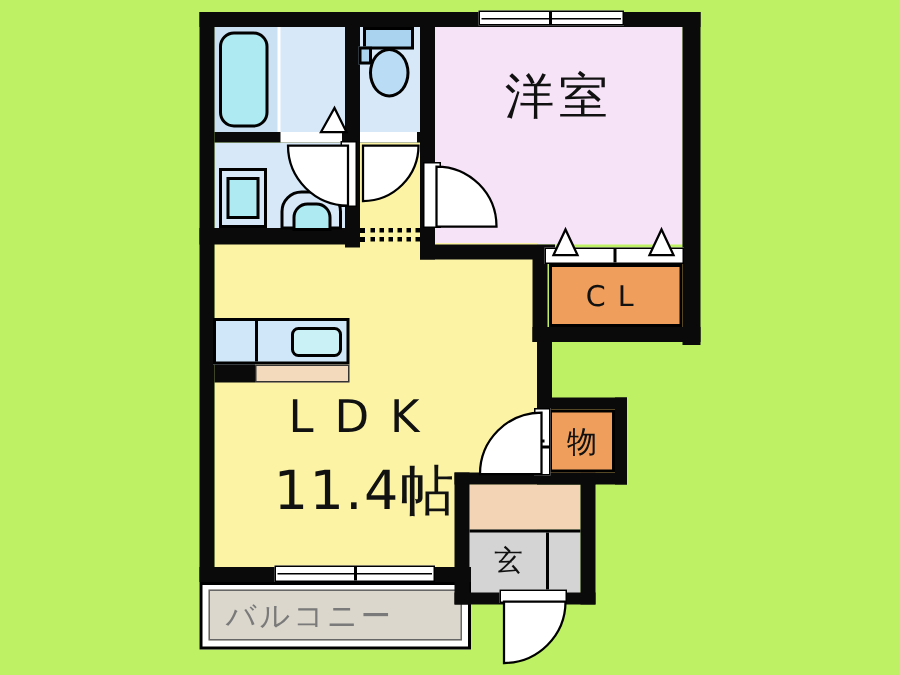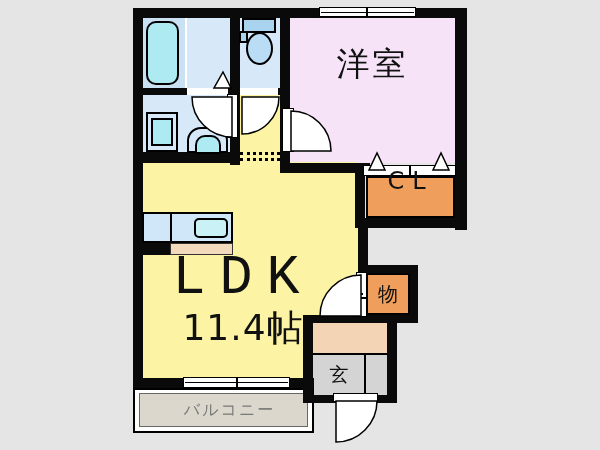--- a/index.html
+++ b/index.html
@@ -1,17 +1,17 @@
 <!DOCTYPE html>
 <html style="--wall: #0a0a0a; --room-blue: #d7e9f8; --room-blue-dark: #c9e1f3; --fixture-cyan: #aeeaf2; --toilet-blue: #a9d3ef; --toilet-bowl: #badcf4; --room-pink: #f7e3f8; --room-yellow: #fcf4a4; --closet-orange: #ef9f5b; --hall-peach: #f3d4b5; --kitchen-peach: #f3dabc; --kitchen-blue: #cfe7f8; --kitchen-sink: #c9f1f6; --genkan-gray: #d4d4d4; --balcony-gray: #dbd7cc; --balcony-text: #7a7a7a; --label-black: #111111;"><head>
 <meta charset="utf-8">
 <style>
   html,body{margin:0;padding:0;background:#fff;}
   *{box-sizing:border-box;}
-  .canvas{position:relative;width:600px;height:450px;background:#e5e5e5;overflow:hidden;
+  .canvas{position:relative;width:600px;height:450px;background:#bef264;overflow:hidden;
           font-family:"DejaVu Sans","Liberation Sans",sans-serif;}
   .abs{position:absolute;}
   .room{position:absolute;}
   .wall{position:absolute;background:var(--wall,#0a0a0a);}
   .opening{position:absolute;background:#fff;}
   .bordered{border:2px solid #000;}
   .label{position:absolute;color:var(--label-black,#111);text-align:center;white-space:nowrap;}
   svg{position:absolute;left:0;top:0;pointer-events:none;}
 </style>
 </head>
@@ -110,25 +110,25 @@
     <polygon points="214,88 231,88 223,72" fill="#fff" stroke="#000" stroke-width="1.5"></polygon>
     <polygon points="369,170 385,170 377,153" fill="#fff" stroke="#000" stroke-width="1.5"></polygon>
     <polygon points="433,170 449,170 441,153" fill="#fff" stroke="#000" stroke-width="1.5"></polygon>
   </svg>
 
   <div class="label" style="left:290px;top:44px;width:165px;font-size:33px;line-height:40px;letter-spacing:3px;">
     <div>洋室</div>
   </div>
 
   <div class="label" style="left:143px;top:255px;width:200px;">
-    <div style="font-size:55px;line-height:48px;letter-spacing:14px;font-family:Liberation Mono, monospace;">LDK</div>
+    <div style="font-size:30px;line-height:48px;letter-spacing:14px;">LDK</div>
     <div style="font-size:36px;line-height:50px;letter-spacing:1px;">11.4帖</div>
   </div>
 
-  <div class="label" style="left:366px;top:167px;width:89px;font-size:24px;line-height:28px;letter-spacing:8px;">CL</div>
+  <div class="label" style="left:366px;top:184px;width:89px;font-size:19px;line-height:28px;letter-spacing:8px;">CL</div>
 
   <div class="label" style="left:366px;top:283px;width:44px;font-size:20px;line-height:22px;">物</div>
 
   <div class="label" style="left:316px;top:363px;width:46px;font-size:19px;line-height:22px;">玄</div>
 
-  <div class="label" style="left:145px;top:400px;width:169px;font-size:16px;line-height:20px;letter-spacing:2px;color:var(--balcony-text,#7a7a7a);">バルコニー</div>
+  <div class="label" style="left:122px;top:400px;width:169px;font-size:20px;line-height:20px;letter-spacing:2px;color:var(--balcony-text,#7a7a7a);">バルコニー</div>
 
 </div>
 
 </body></html>

